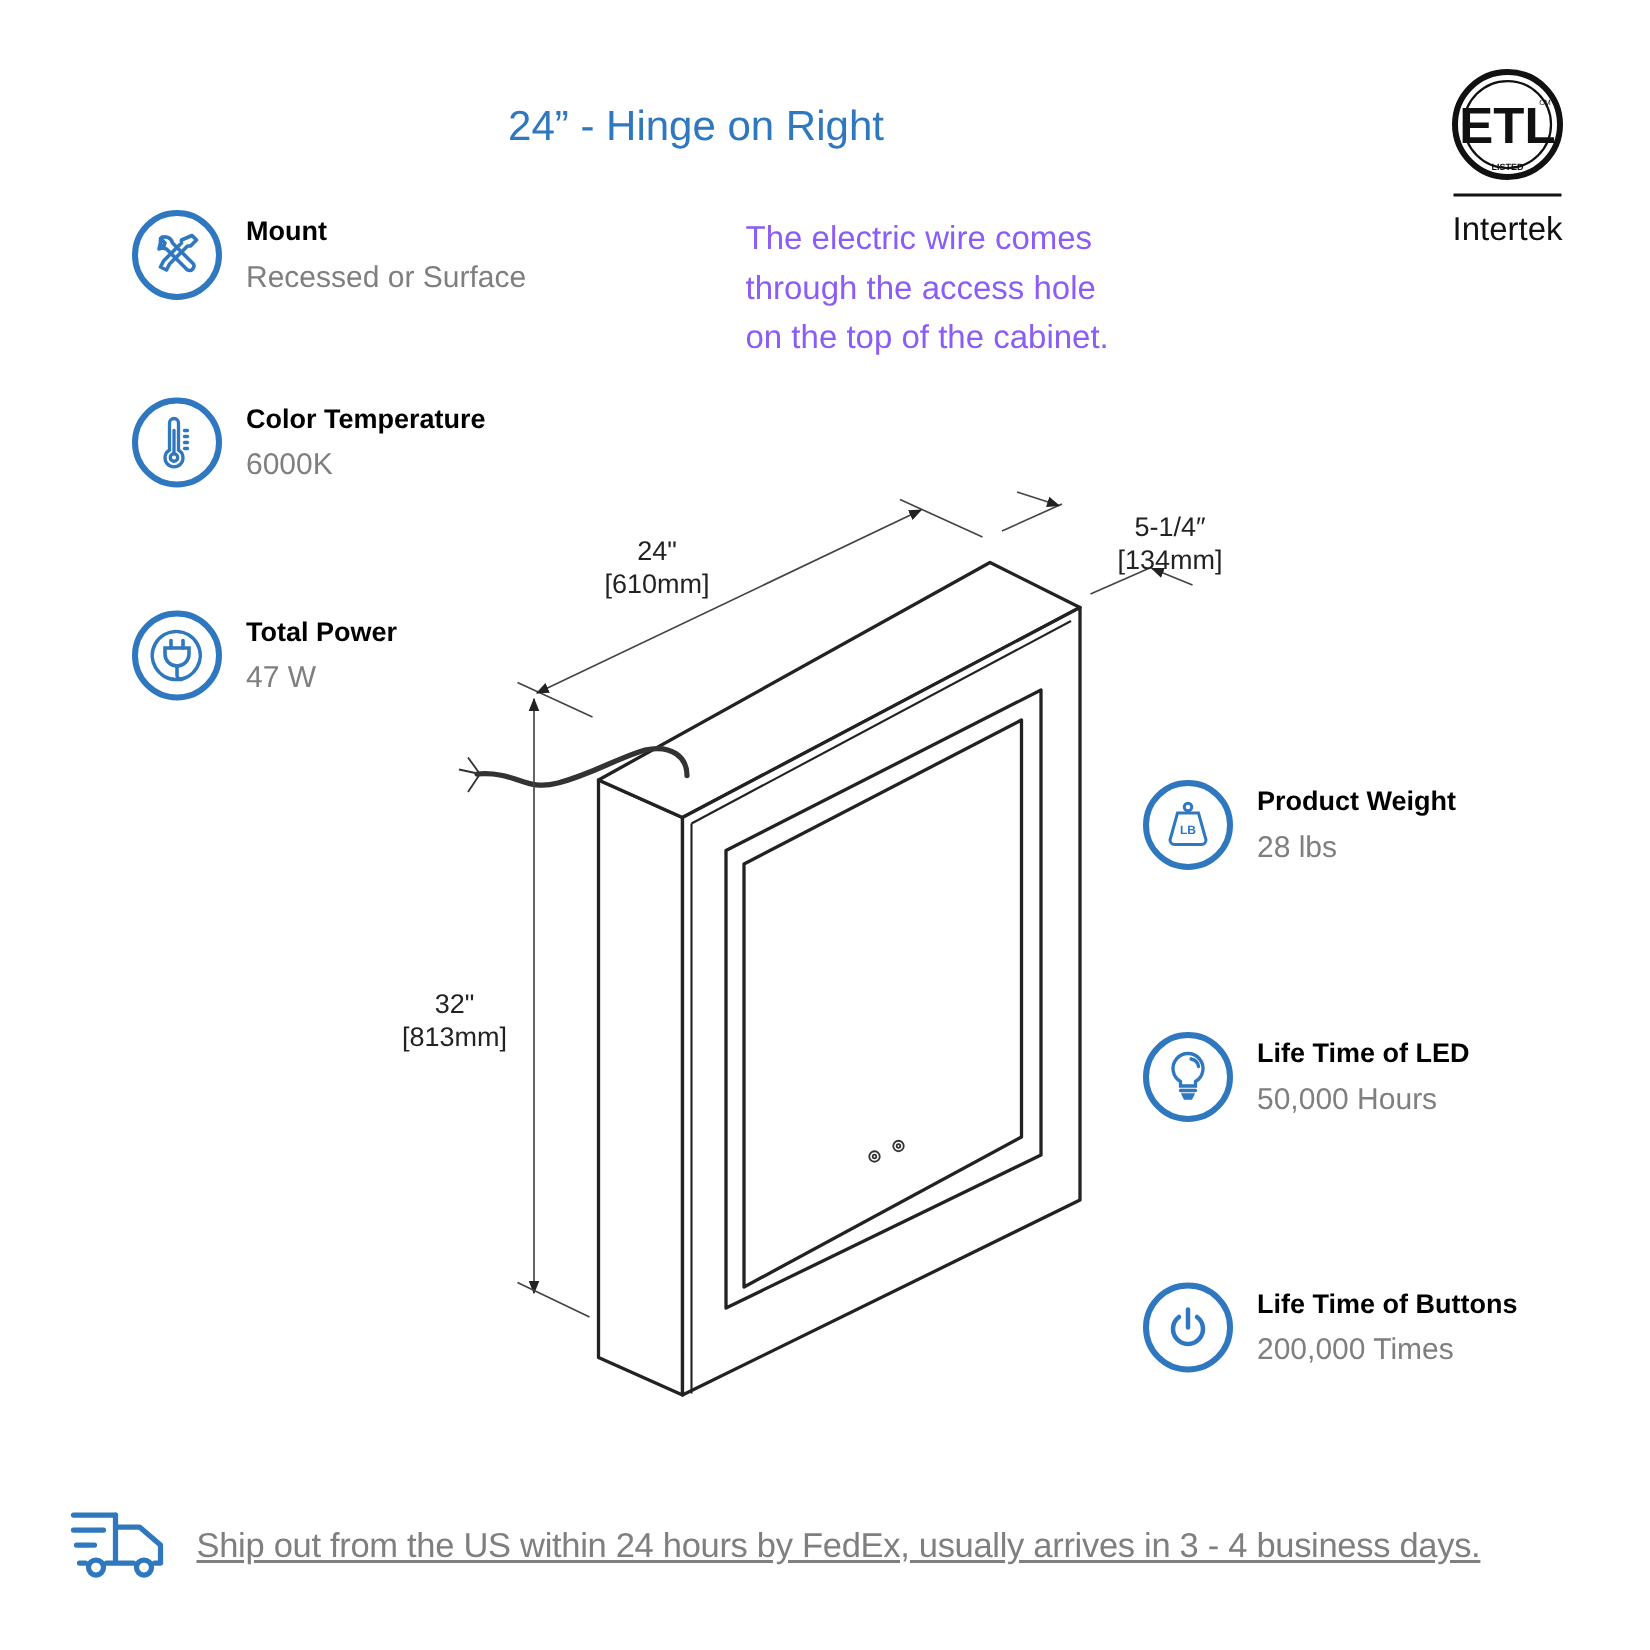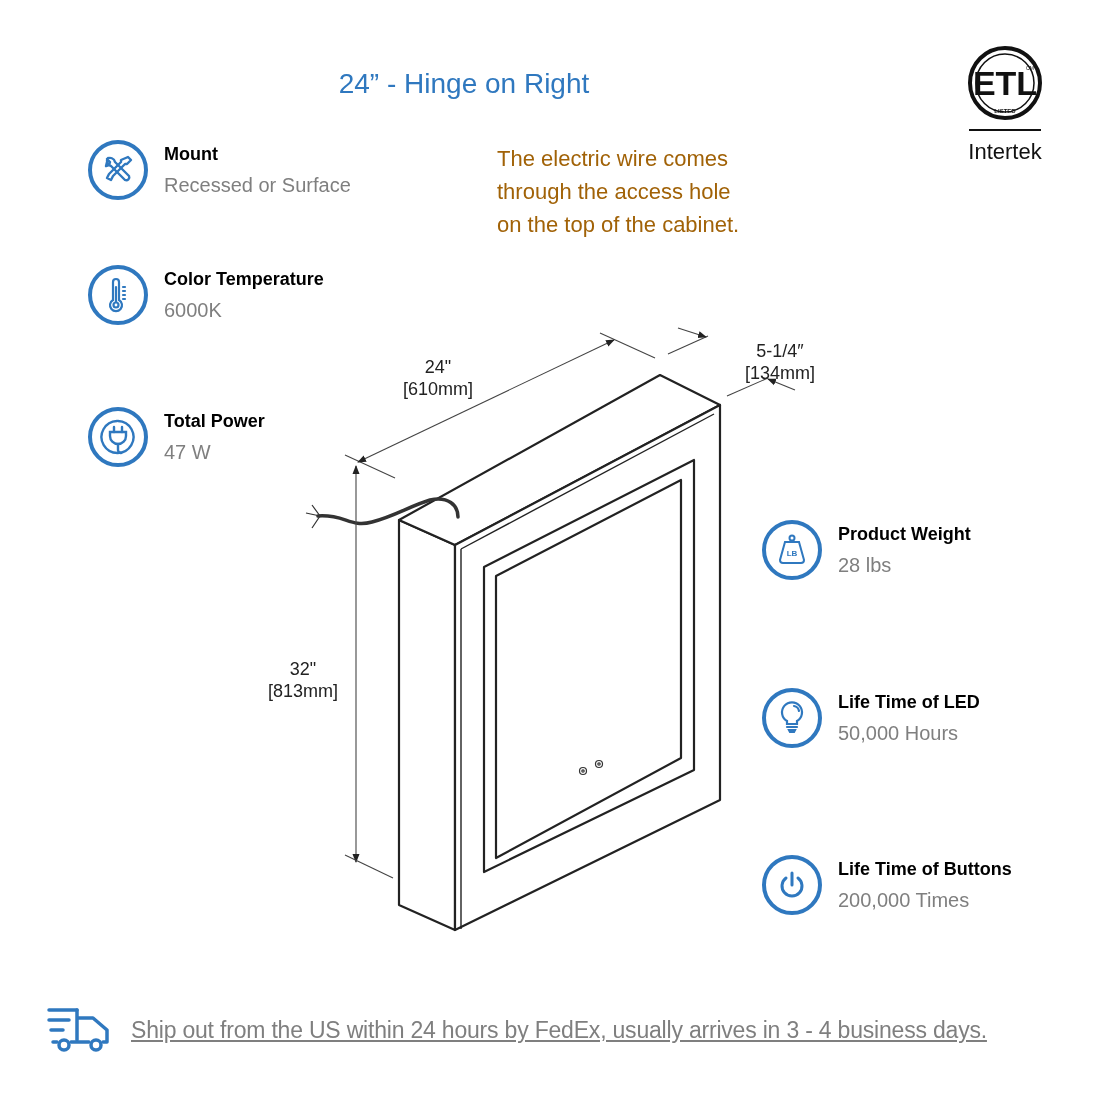--- a/index.html
+++ b/index.html
@@ -1,19 +1,19 @@
 <!DOCTYPE html>
 <html><head>
 <meta charset="utf-8">
 <style>
   html, body { margin:0; padding:0; background:#ffffff; }
   body { width:1100px; height:1100px; position:relative; overflow:hidden; font-family:"Liberation Sans", sans-serif; }
   .abs { position:absolute; }
   .title { left:0; width:928px; top:68px; text-align:center; font-size:28px; color:#2f78bf; }
-  .note { left:497px; top:142px; font-size:22px; line-height:33px; color:#a16207; }
+  .note { left:497px; top:142px; font-size:22px; line-height:33px; color:#8b5cf6; }
   .feature { display:flex; align-items:flex-start; }
   .feat-icon { width:60px; height:60px; border:4px solid #2f78bf; border-radius:50%; box-sizing:border-box; display:flex; align-items:center; justify-content:center; flex:none; }
   .feat-text { margin-left:16px; }
   .feat-label { font-size:18px; font-weight:bold; color:#000000; line-height:28px; }
   .feat-value { font-size:20px; color:#7f7f7f; line-height:34px; }
   .dim { font-size:18px; color:#222; text-align:center; line-height:22px; }
   .cert { left:950px; top:45px; width:110px; text-align:center; }
   .cert-brand { font-size:22px; color:#111; margin-top:2px; }
   .shipping { left:45px; top:1005px; display:flex; align-items:center; }
   .ship-text { font-size:23px; color:#7f7f7f; margin-left:14px; letter-spacing:-0.2px;text-decoration:underline; }

